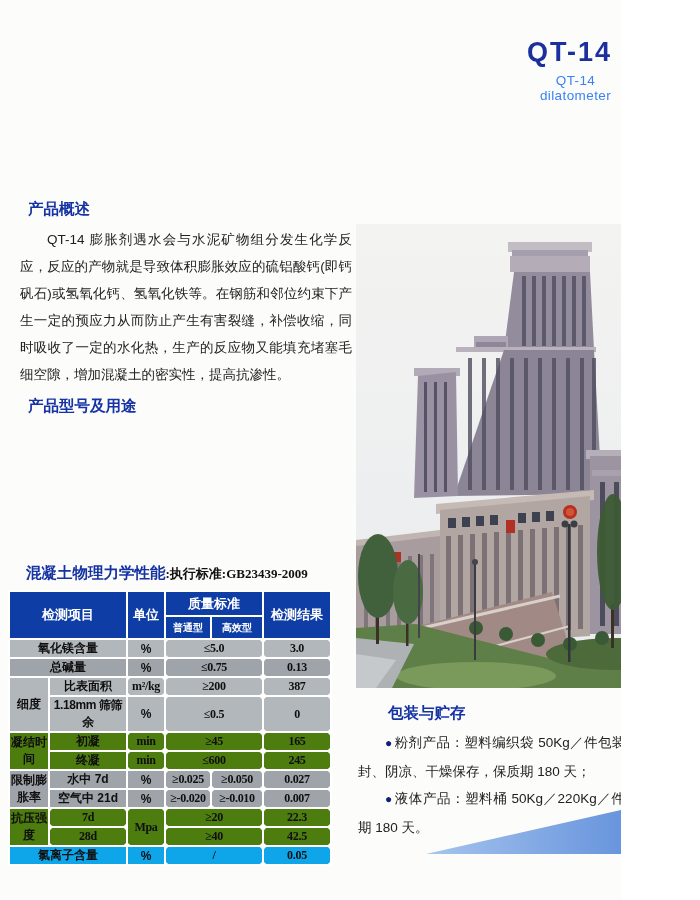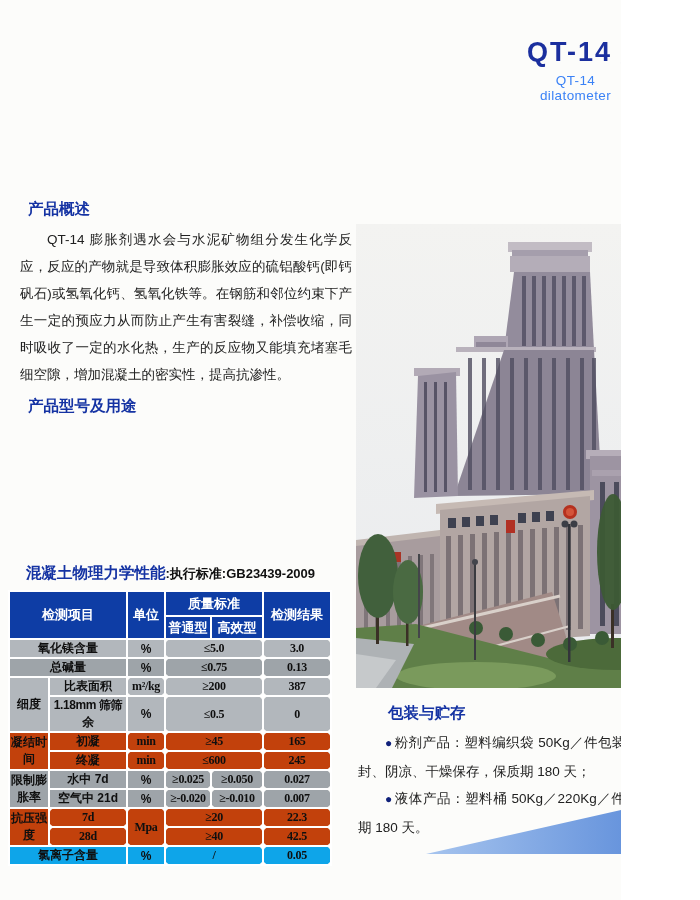--- a/index.html
+++ b/index.html
@@ -5,37 +5,37 @@
   html,body{margin:0;padding:0;}
   #page{position:relative;width:621px;height:900px;background:#fcfcfa;overflow:hidden;
         font-family:"Liberation Sans",sans-serif;color:#1c1c1c;}
   
   .title{position:absolute;top:34px;left:527px;font-size:27px;font-weight:bold;
          color:#1b2f9e;letter-spacing:2px;white-space:nowrap;}
   .subtitle{position:absolute;top:73px;left:530px;font-size:13.5px;font-weight:normal;
             color:#3b82f6;letter-spacing:0.4px;text-align:center;}
   
   .sec-heading{position:absolute;font-size:15.5px;font-weight:bold;color:#1533a3;white-space:nowrap;}
-  .std-note{font-family:Liberation Sans, sans-serif;font-size:13px;color:#101010;font-weight:bold;letter-spacing:0;}
+  .std-note{font-family:Liberation Serif, serif;font-size:13px;color:#101010;font-weight:bold;letter-spacing:0;}
   
   .para{position:absolute;font-size:13.5px;line-height:27px;text-align:justify;
         text-indent:2em;color:#212121;}
   .blist{position:absolute;}
   .blist p{margin:0;font-size:13.5px;line-height:27.5px;text-indent:2em;text-align:justify;color:#212121;}
   .dot{color:#10217a;font-size:12px;margin-right:2px;}
   
   #perf-table{position:absolute;left:8px;top:590px;width:322px;border-collapse:collapse;table-layout:fixed;}
   #perf-table th,#perf-table td{border:2px solid #ffffff;text-align:center;vertical-align:middle;padding:0;overflow:hidden;}
   #perf-table thead th{background:#0e3da5;color:#ffffff;font-size:13px;font-weight:bold;height:23px;}
-  #perf-table thead tr.sub th{height:21px;font-size:13px;}
+  #perf-table thead tr.sub th{height:21px;font-size:10px;}
   #perf-table tbody td{font-size:12px;font-weight:bold;color:#0f0f0f;height:17px;}
   .num{font-family:"Liberation Serif",serif;font-size:12.5px;letter-spacing:-0.3px;border-radius:7px;}
   .tight{font-size:10.5px;letter-spacing:-0.4px;}
   .shade-a{background:#b2b7bc;}.shade-b{background:#9ea4a9;}
-  .shade-c{background:#c2410c;}.shade-d{background:#0ea5e9;}
+  .shade-c{background:#4d7c0f;}.shade-d{background:#0ea5e9;}
   
   #photo{position:absolute;left:356px;top:224px;width:344px;height:464px;}
   
   #wedge{position:absolute;left:420px;top:790px;width:280px;height:66px;}
 </style>
 </head>
 <body>
 
 <div id="page">
 

